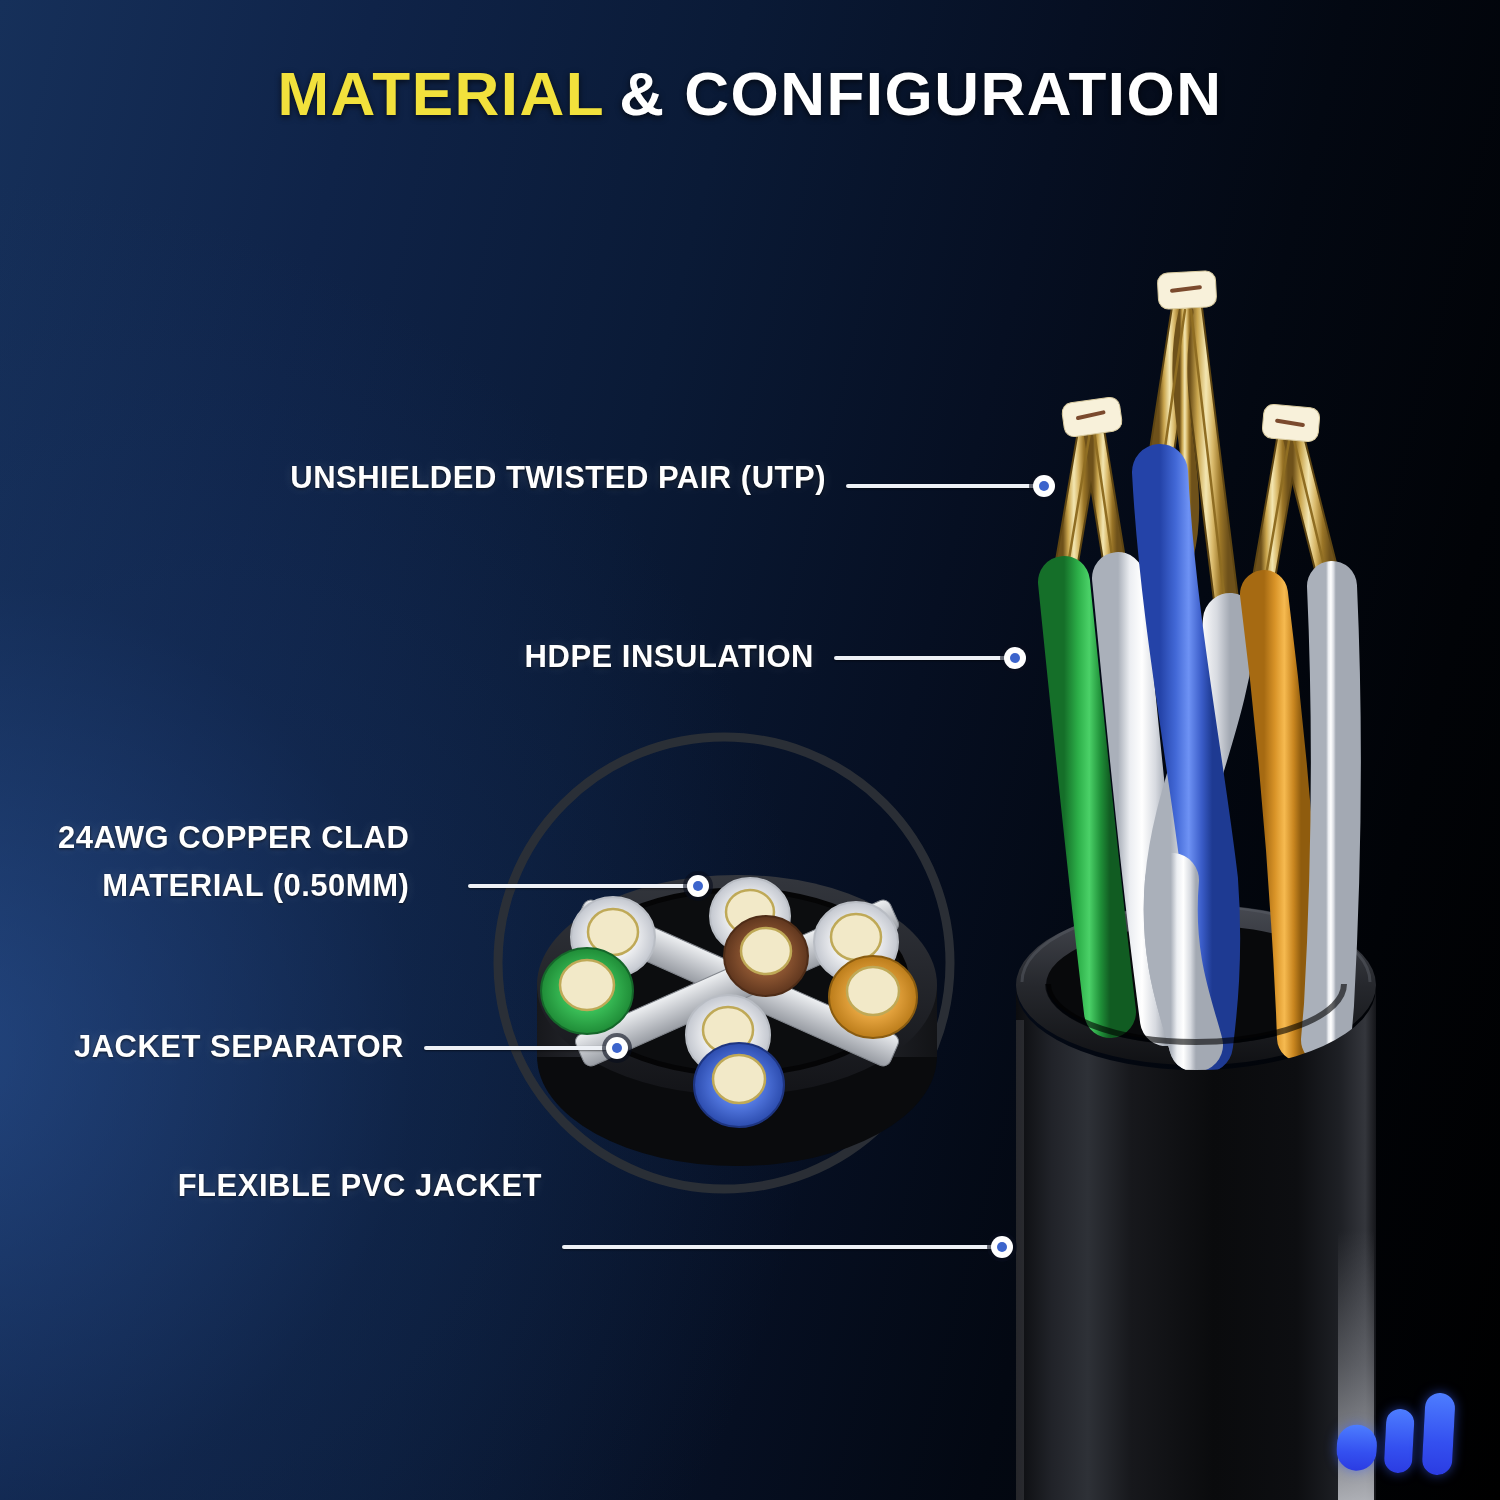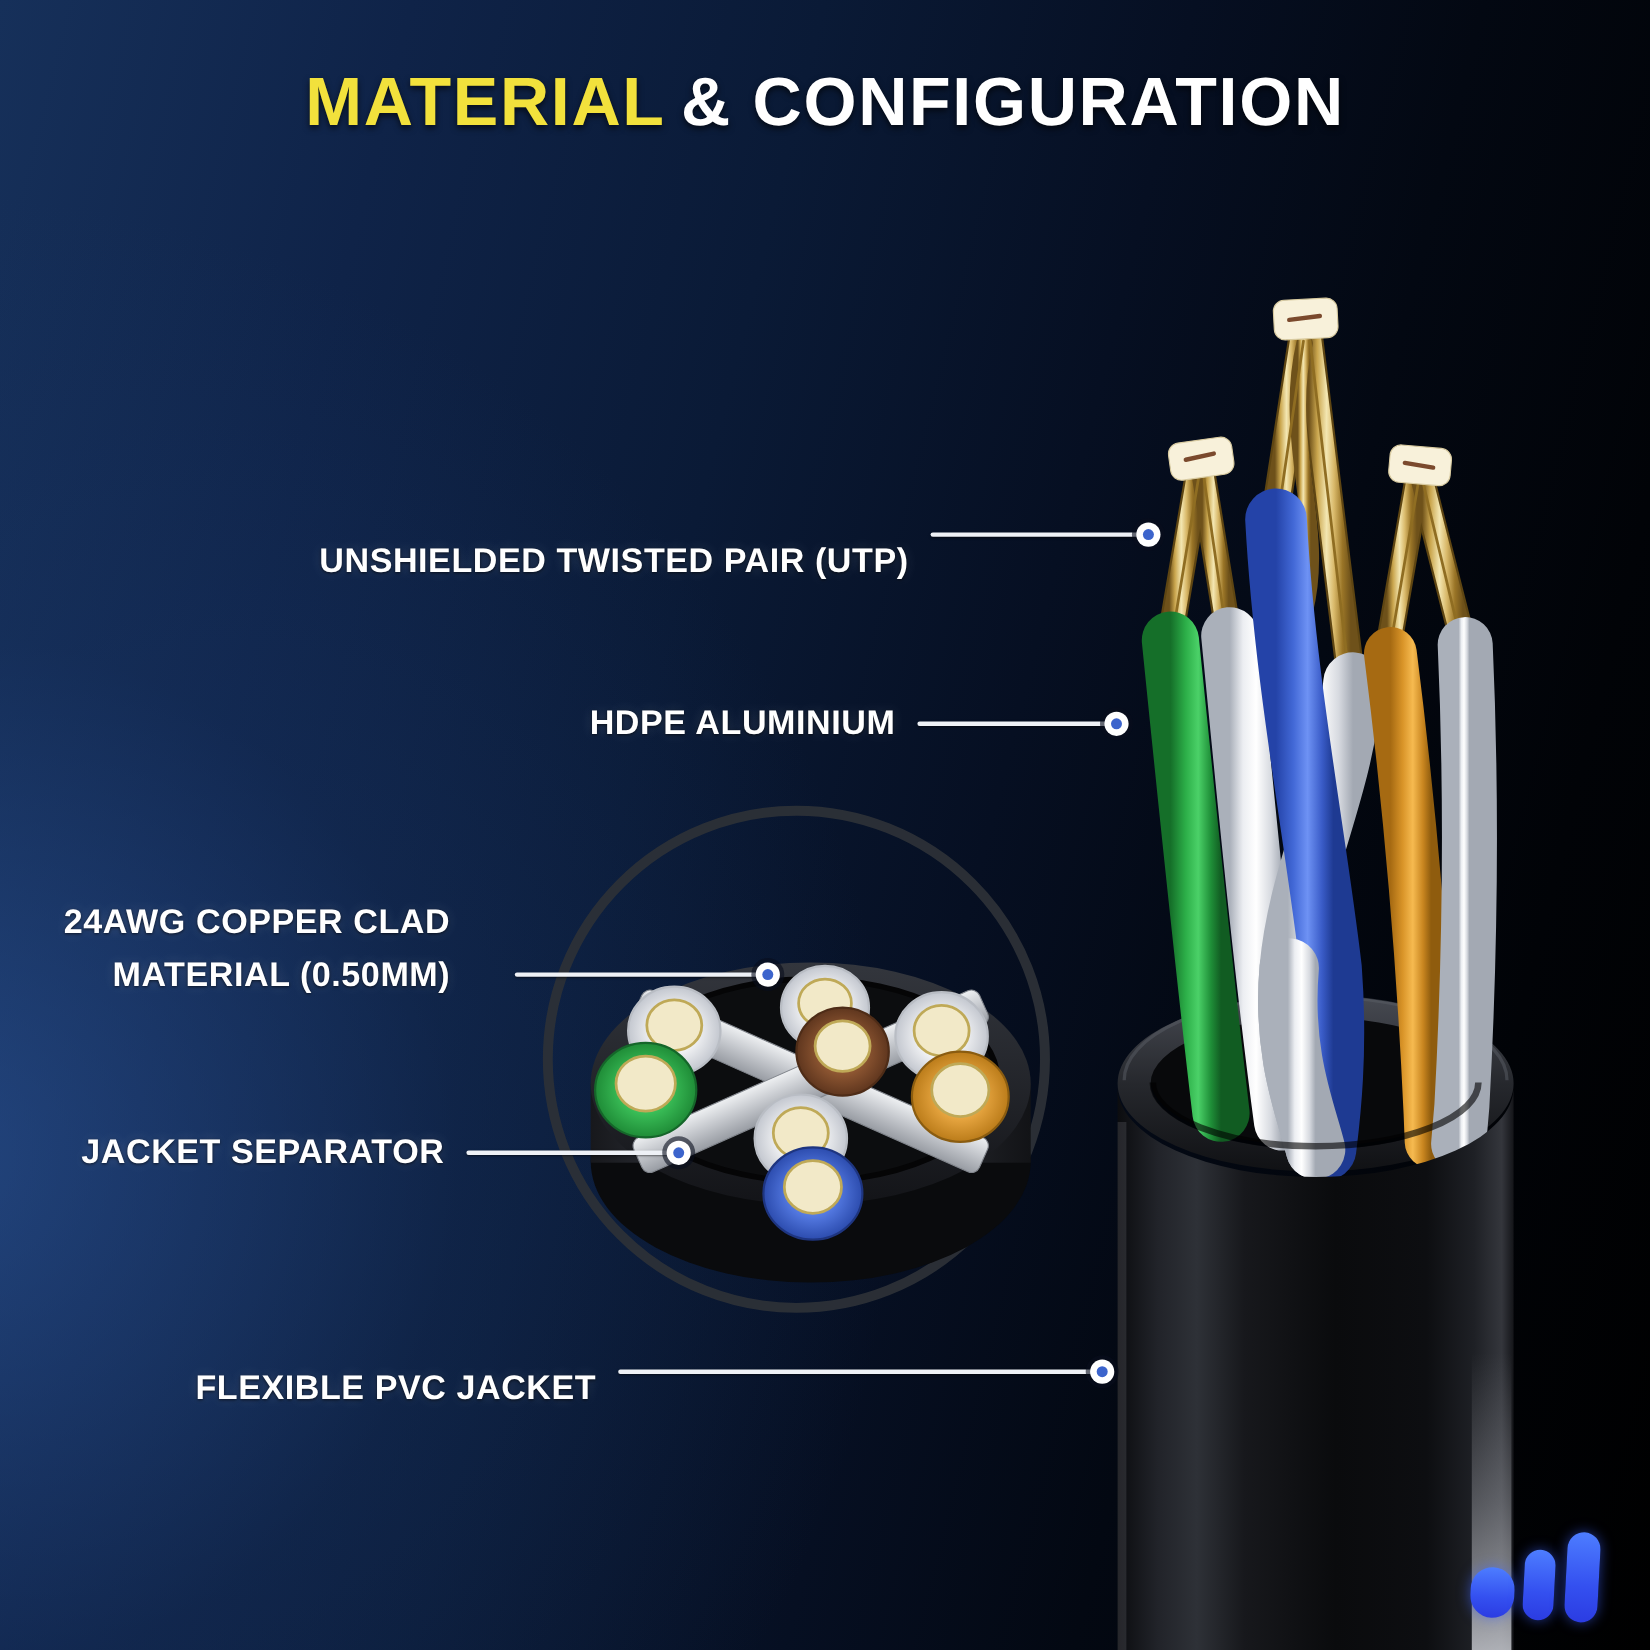--- a/index.html
+++ b/index.html
@@ -243,40 +243,40 @@
       <path d="M 1264,594 C 1280,720 1293,860 1300,1012 L 1301,1038" stroke="url(#cOrange)" stroke-width="48"></path>
       <path d="M 1332,586 C 1338,720 1337,860 1329,1005 L 1326,1040" stroke="url(#cWhite)" stroke-width="50"></path>
     </g>
 
     <path d="M 1048,984 A 148,58 0 0 0 1344,984" fill="none" stroke="#000" stroke-width="6" opacity=".6"></path>
     <path d="M 1016,988 L 1016,1500 L 1376,1500 L 1376,988 A 180,82 0 0 1 1016,988 Z" fill="url(#cJacket)"></path>
     <rect x="1338" y="1230" width="36" height="270" fill="url(#cEdgeR)"></rect>
     <rect x="1016" y="1020" width="8" height="480" fill="rgba(130,133,140,.22)"></rect>
   </svg>
 
-  <div class="co-text" style="top:492px;right:674px;">UNSHIELDED TWISTED PAIR (UTP)</div>
+  <div class="co-text" style="top:460px;right:674px;">UNSHIELDED TWISTED PAIR (UTP)</div>
   <div class="leader" style="left:846px;top:484px;width:198px;"></div>
   <div class="leader-dot" style="left:1033px;top:475px;"></div>
 
-  <div class="co-text" style="top:639px;right:686px;">HDPE ALUMINIUM</div>
+  <div class="co-text" style="top:639px;right:686px;">HDPE INSULATION</div>
   <div class="leader" style="left:834px;top:656px;width:181px;"></div>
   <div class="leader-dot" style="left:1004px;top:647px;"></div>
 
   <div class="co-text two-line" style="top:814px;left:58px;">
     <div>24AWG COPPER CLAD</div>
     <div>MATERIAL (0.50MM)</div>
   </div>
   <div class="leader" style="left:468px;top:884px;width:230px;"></div>
   <div class="leader-dot" style="left:687px;top:875px;"></div>
 
   <div class="co-text" style="top:1029px;right:1096px;">JACKET SEPARATOR</div>
   <div class="leader" style="left:424px;top:1046px;width:193px;"></div>
   <div class="leader-dot" style="left:606px;top:1037px;"></div>
 
-  <div class="co-text" style="top:1244px;right:958px;">FLEXIBLE PVC JACKET</div>
+  <div class="co-text" style="top:1168px;right:958px;">FLEXIBLE PVC JACKET</div>
   <div class="leader" style="left:562px;top:1245px;width:440px;"></div>
   <div class="leader-dot" style="left:991px;top:1236px;"></div>
 
   <div class="logo">
     <span class="bar b1"></span>
     <span class="bar b2"></span>
     <span class="bar b3"></span>
   </div>
 
 </div>

